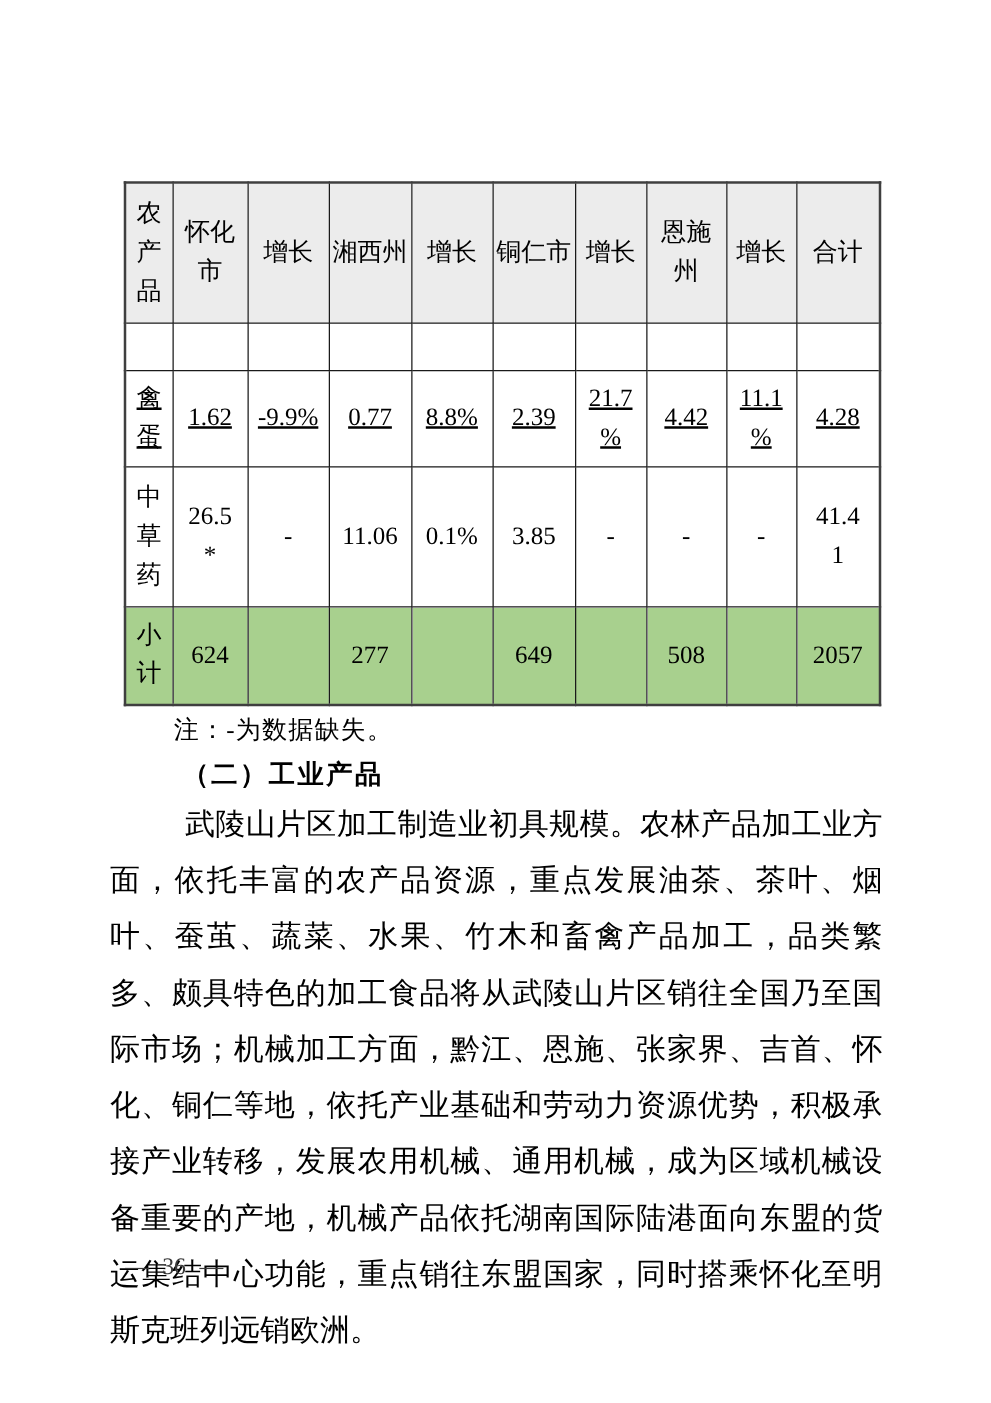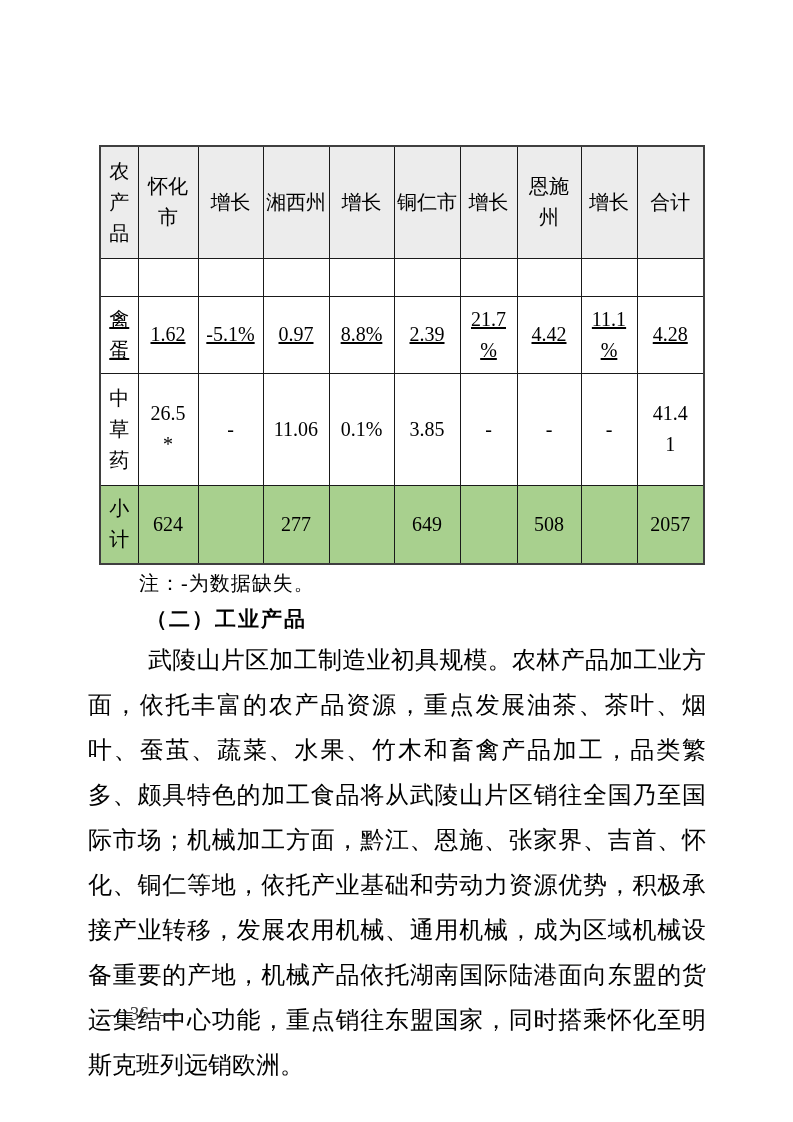--- a/index.html
+++ b/index.html
@@ -122,22 +122,22 @@
         <td></td>
         <td></td>
         <td></td>
         <td></td>
         <td></td>
         <td></td>
       </tr>
       <tr class="row-qindan">
         <td>禽蛋</td>
         <td>1.62</td>
-        <td>-5.1%</td>
-        <td>0.97</td>
+        <td>-9.9%</td>
+        <td>0.77</td>
         <td>8.8%</td>
         <td>2.39</td>
         <td>21.7
 %</td>
         <td>4.42</td>
         <td>11.1
 %</td>
         <td>4.28</td>
       </tr>
       <tr class="row-zhongcaoyao">

